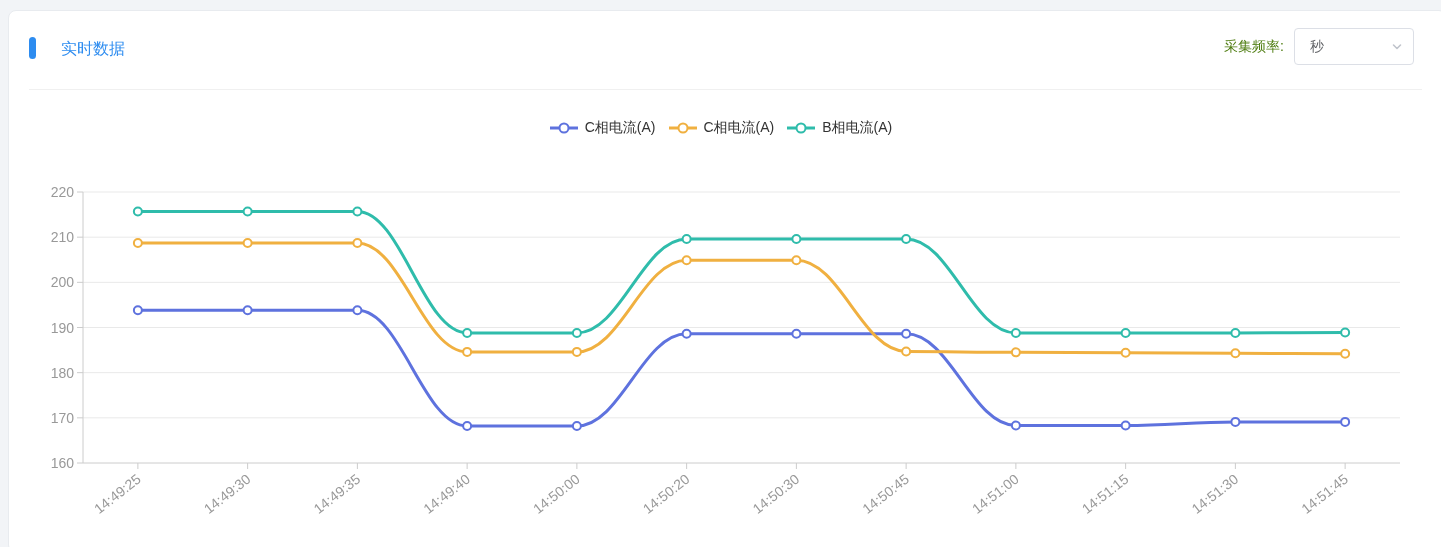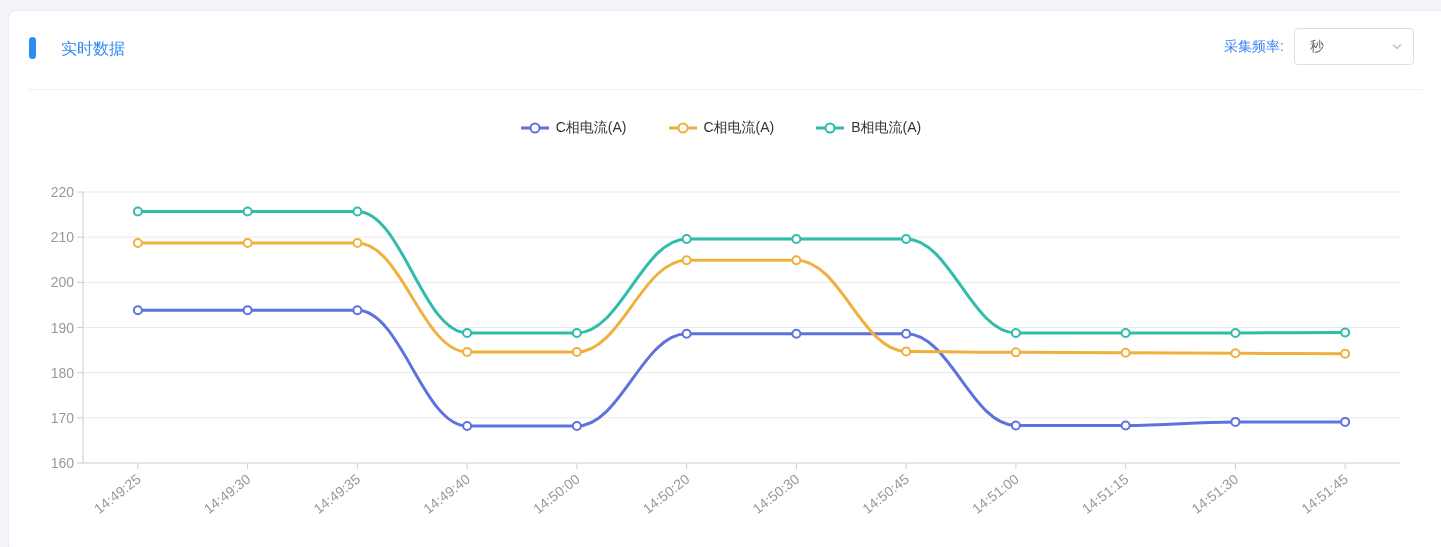--- a/index.html
+++ b/index.html
@@ -3,28 +3,28 @@
 <meta charset="utf-8">
 <style>
   html,body{margin:0;padding:0;width:1441px;height:547px;overflow:hidden;
     background:#f2f4f7;font-family:"Liberation Sans",sans-serif;}
   .card{position:absolute;left:8px;top:10px;right:-6px;bottom:-6px;
     background:#ffffff;border:1px solid #e8ebef;border-radius:8px;}
   .accent-bar{position:absolute;left:20px;top:26px;width:7px;height:22px;
     border-radius:3.5px;background:#2d8cf0;}
   .page-title{position:absolute;left:40px;top:28px;font-size:16px;color:#2d8cf0;margin-left:12px;}
   .header-right{position:absolute;right:32px;top:17px;display:flex;align-items:center;}
-  .freq-label{font-size:14px;color:#3b82f6;margin-right:10px;}
+  .freq-label{font-size:14px;color:#4d7c0f;margin-right:10px;}
   .select-box{position:relative;width:118px;height:35px;border:1px solid #dcdfe6;
     border-radius:4px;background:#fff;cursor:pointer;}
   .select-value{position:absolute;left:15px;top:0;line-height:35px;font-size:14px;color:#606266;}
   .select-arrow{position:absolute;right:10px;top:12px;}
   .divider{position:absolute;top:78px;left:20px;right:24px;height:0;border-bottom:1px solid #f0f0f0;}
   #legend{position:absolute;left:0;top:119px;width:1441px;display:flex;
-    justify-content:center;align-items:center;gap:41px;z-index:5;}
+    justify-content:center;align-items:center;gap:12px;z-index:5;}
   .legend-item{display:inline-flex;align-items:center;gap:6px;cursor:pointer;}
   .legend-item span{font-size:14px;color:#333333;}
   #chart-svg{position:absolute;left:0;top:0;z-index:4;}
   #chart-svg text{font-family:"Liberation Sans",sans-serif;}
 </style>
 </head>
 <body>
 
 <div class="card">
   <div class="accent-bar"></div>

